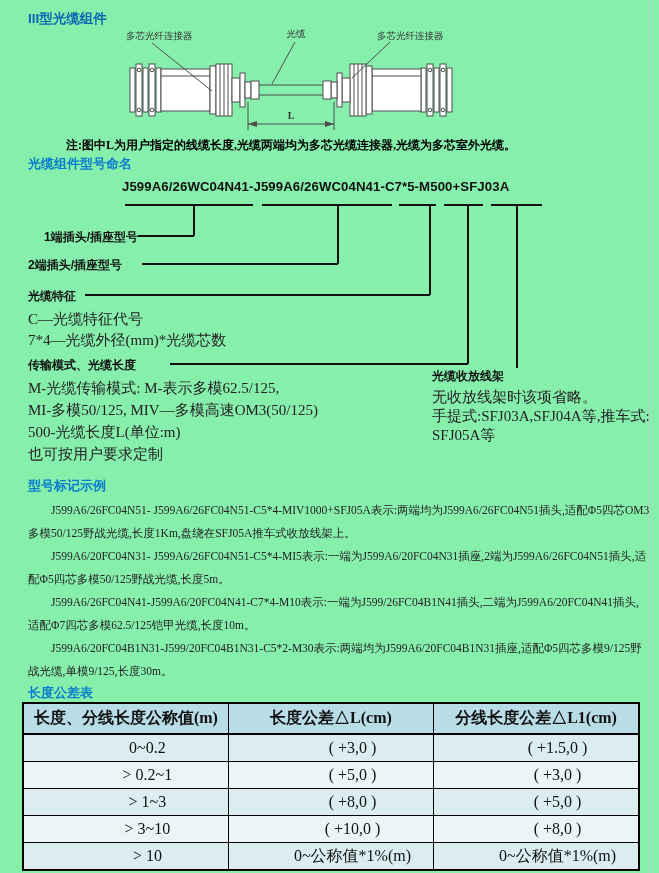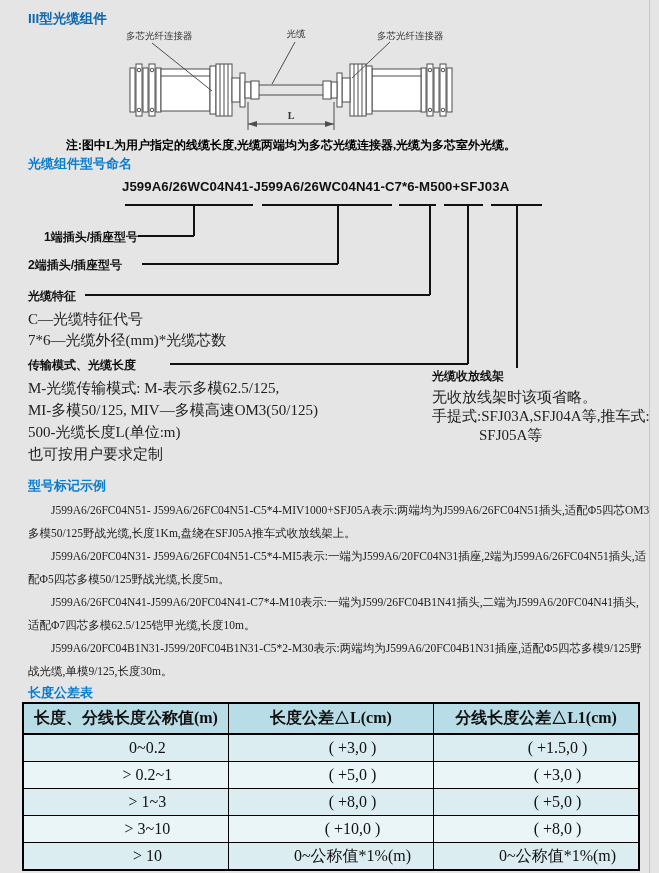--- a/index.html
+++ b/index.html
@@ -1,16 +1,16 @@
 <!DOCTYPE html>
 <html><head>
 <meta charset="utf-8">
 <style>
   html,body{margin:0;padding:0;background:#9e9e9e;}
-  .page{position:relative;width:659px;height:873px;background:#e5e5e5;overflow:hidden;
+  .page{position:relative;width:659px;height:873px;background:#86efac;overflow:hidden;
         font-family:"Liberation Serif",serif;color:#1a1a1a;}
   .abs{position:absolute;}
   .doc-title{font-family:"Liberation Sans",sans-serif;font-weight:bold;font-size:13.5px;color:#0a67b2;}
   .sec-heading{font-family:"Liberation Sans",sans-serif;font-weight:bold;font-size:13px;color:#0a7ccd;}
   .note-line{font-weight:bold;font-size:12px;color:#000;}
   .model-code{font-family:"Liberation Sans",sans-serif;font-weight:bold;font-size:13.2px;letter-spacing:.1px;color:#111;}
   .callout-label{font-family:"Liberation Sans",sans-serif;font-weight:bold;font-size:12px;color:#111;}
   .spec-line{font-size:15px;color:#222;}
   .examples p{margin:0;text-indent:2em;font-size:11.5px;line-height:23px;color:#222;}
   table.tol{border-collapse:collapse;width:618px;table-layout:fixed;
@@ -76,21 +76,21 @@
     <text x="26" y="17" font-size="9.5">多芯光纤连接器</text>
     <text x="196" y="15" text-anchor="middle" font-size="9.5">光缆</text>
     <text x="277" y="17" font-size="9.5">多芯光纤连接器</text>
     <text x="191" y="97" text-anchor="middle" font-size="10" font-weight="bold" fill="#222">L</text>
   </svg>
 
   <div class="abs note-line" style="left:66px;top:137px;">注:图中L为用户指定的线缆长度,光缆两端均为多芯光缆连接器,光缆为多芯室外光缆。</div>
 
   <div class="abs sec-heading" style="left:28px;top:155px;">光缆组件型号命名</div>
 
-  <div class="abs model-code" style="left:122px;top:179px;">J599A6/26WC04N41-J599A6/26WC04N41-C7*6-M500+SFJ03A</div>
+  <div class="abs model-code" style="left:122px;top:179px;">J599A6/26WC04N41-J599A6/26WC04N41-C7*5-M500+SFJ03A</div>
 
   <svg class="abs" style="left:0;top:198px;" width="659" height="180" viewBox="0 0 659 180">
     <g stroke="#111" stroke-width="2" fill="none">
       <path d="M125 7 H253"></path>
       <path d="M262 7 H392"></path>
       <path d="M399 7 H436"></path>
       <path d="M444 7 H483"></path>
       <path d="M491 7 H542"></path>
       <path d="M194 7 V38 M194 38 H138"></path>
       <path d="M338 7 V66 M338 66 H142"></path>
@@ -98,32 +98,32 @@
       <path d="M468 7 V166 M468 166 H170"></path>
       <path d="M517 7 V170"></path>
     </g>
   </svg>
 
   <div class="abs callout-label" style="left:28px;top:229px;margin-left:16px;">1端插头/插座型号</div>
   <div class="abs callout-label" style="left:28px;top:257px;">2端插头/插座型号</div>
 
   <div class="abs callout-label" style="left:28px;top:288px;">光缆特征</div>
   <div class="abs spec-line" style="left:28px;top:310px;">C—光缆特征代号</div>
-  <div class="abs spec-line" style="left:28px;top:331px;">7*6—光缆外径(mm)*光缆芯数</div>
+  <div class="abs spec-line" style="left:28px;top:331px;">7*4—光缆外径(mm)*光缆芯数</div>
 
   <div class="abs callout-label" style="left:28px;top:357px;">传输模式、光缆长度</div>
   <div class="abs spec-line" style="left:28px;top:379px;">M-光缆传输模式: M-表示多模62.5/125,</div>
   <div class="abs spec-line" style="left:28px;top:401px;">MI-多模50/125, MIV—多模高速OM3(50/125)</div>
   <div class="abs spec-line" style="left:28px;top:423px;">500-光缆长度L(单位:m)</div>
   <div class="abs spec-line" style="left:28px;top:445px;">也可按用户要求定制</div>
 
   <div class="abs callout-label" style="left:432px;top:368px;">光缆收放线架</div>
   <div class="abs spec-line" style="left:432px;top:388px;">无收放线架时该项省略。</div>
   <div class="abs spec-line" style="left:432px;top:407px;">手提式:SFJ03A,SFJ04A等,推车式:</div>
-  <div class="abs spec-line" style="left:432px;top:426px;margin-left:47px;">SFJ05A等</div>
+  <div class="abs spec-line" style="left:432px;top:426px;">SFJ05A等</div>
 
   <div class="abs sec-heading" style="left:28px;top:477px;">型号标记示例</div>
   <div class="abs examples" style="left:28px;top:499px;width:622px;">
     <p>J599A6/26FC04N51- J599A6/26FC04N51-C5*4-MIV1000+SFJ05A表示:两端均为J599A6/26FC04N51插头,适配Φ5四芯OM3多模50/125野战光缆,长度1Km,盘绕在SFJ05A推车式收放线架上。</p>
     <p>J599A6/20FC04N31- J599A6/26FC04N51-C5*4-MI5表示:一端为J599A6/20FC04N31插座,2端为J599A6/26FC04N51插头,适配Φ5四芯多模50/125野战光缆,长度5m。</p>
     <p>J599A6/26FC04N41-J599A6/20FC04N41-C7*4-M10表示:一端为J599/26FC04B1N41插头,二端为J599A6/20FC04N41插头,适配Φ7四芯多模62.5/125铠甲光缆,长度10m。</p>
     <p>J599A6/20FC04B1N31-J599/20FC04B1N31-C5*2-M30表示:两端均为J599A6/20FC04B1N31插座,适配Φ5四芯多模9/125野战光缆,单模9/125,长度30m。</p>
   </div>
 
   <div class="abs sec-heading" style="left:28px;top:684px;">长度公差表</div>

